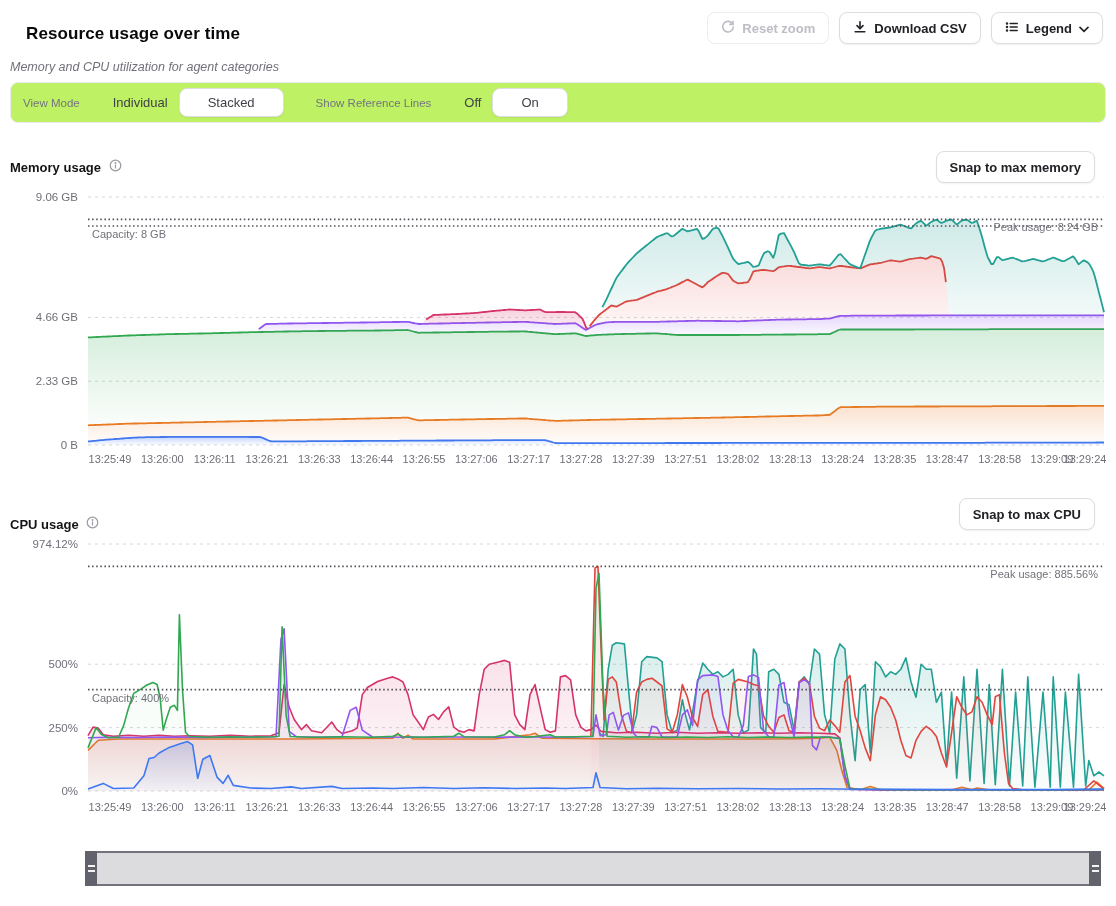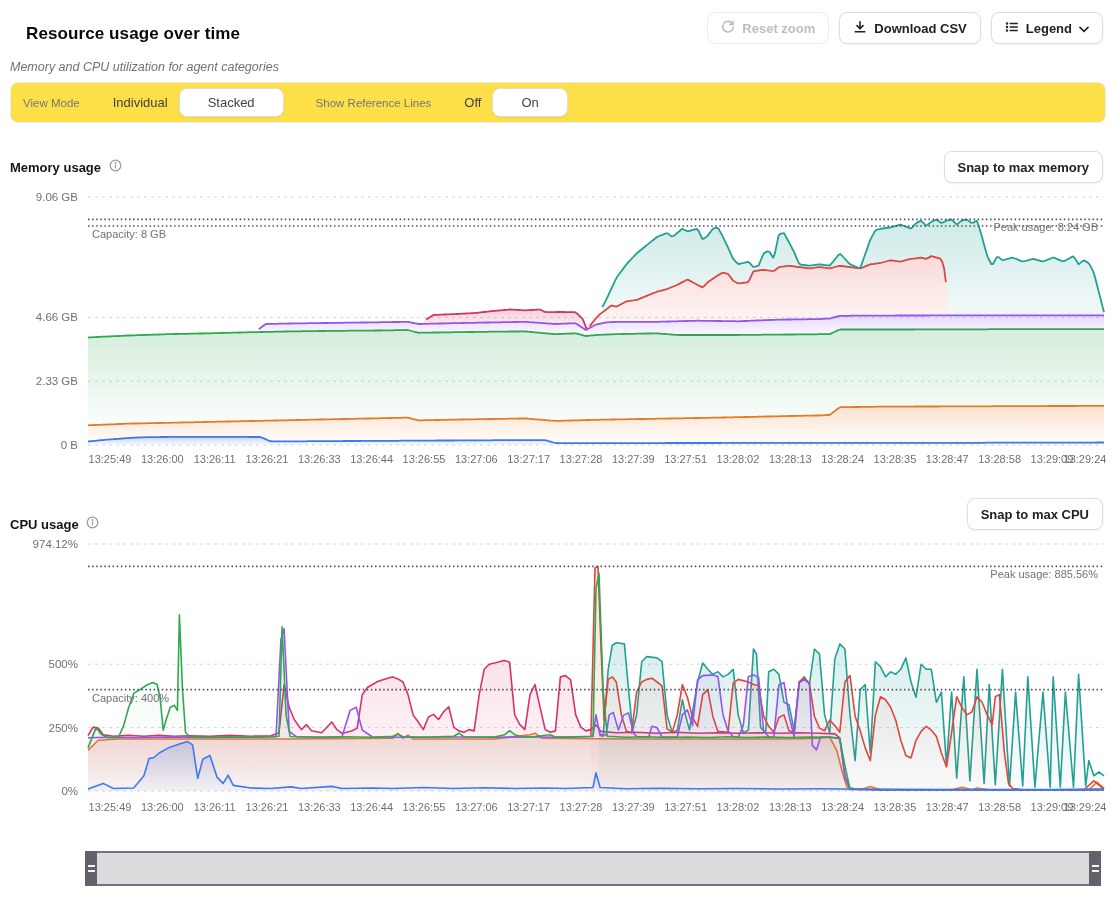--- a/index.html
+++ b/index.html
@@ -9,30 +9,30 @@
   .page-header{position:absolute;top:8px;left:10px;right:13px;display:flex;justify-content:space-between;align-items:flex-start;}
   .page-title{font-size:17px;font-weight:700;color:#09090b;margin:16px;letter-spacing:.1px;}
   .page-subtitle{font-size:12.5px;color:#71717a;margin-top:8px;font-style:italic;}
   .actions{display:flex;gap:10px;align-items:center;margin-top:4px;}
   .btn{height:32px;padding:0 13px;border:1px solid #dcdce1;border-radius:8px;background:#fff;
        font-size:13px;font-weight:600;color:#212126;display:inline-flex;align-items:center;gap:7px;
        box-shadow:0 1px 2px rgba(16,16,20,.06);cursor:pointer;font-family:inherit;white-space:nowrap;}
   .btn.disabled{color:#bdbdc5;border-color:#ededf1;box-shadow:none;cursor:default;}
   .btn svg{flex:0 0 auto;}
   
-  .controls{position:absolute;top:82px;left:10px;right:10px;height:41px;background:#fde047;
+  .controls{position:absolute;top:82px;left:10px;right:10px;height:41px;background:#bef264;
             border:1px solid #ebebee;border-radius:8px;display:flex;align-items:center;padding:0 12px;box-sizing:border-box;}
   .ctl-label{font-size:11.5px;color:#74747e;margin-right:22px;}
   .ctl-option{font-size:13px;color:#3f3f46;padding:6px 10px;border-radius:8px;cursor:pointer;background:transparent;border:1px solid transparent;font-family:inherit;}
   .ctl-option.selected{background:#fff;border:1px solid #dcdce1;box-shadow:0 1px 2px rgba(16,16,20,.05);padding:6px 28px;}
   .ctl-gap{width:32px;}
   
   .sec-h{position:absolute;left:10px;display:flex;align-items:center;gap:7px;font-size:13px;font-weight:700;color:#141417;}
   .sec-h svg{color:#9a9aa3;}
-  .snap-btn{position:absolute;right:13px;}
+  .snap-btn{position:absolute;right:21px;}
   #mem-h{top:159px;gap:8px;} #mem-snap{top:151px;}
   #cpu-h{top:516px;} #cpu-snap{top:498px;}
   
   #memChart{position:absolute;top:185px;left:0;}
   #cpuChart{position:absolute;top:530px;left:0;}
   svg text{font-family:"Liberation Sans",sans-serif;}
   
   .brush-track{position:absolute;left:85px;top:851px;width:1016px;height:35px;background:#dcdcdf;
                border:2px solid #73737e;border-radius:2px;box-sizing:border-box;cursor:grab;}
   .brush-handle{position:absolute;top:-2px;width:12px;height:35px;background:#62626d;

